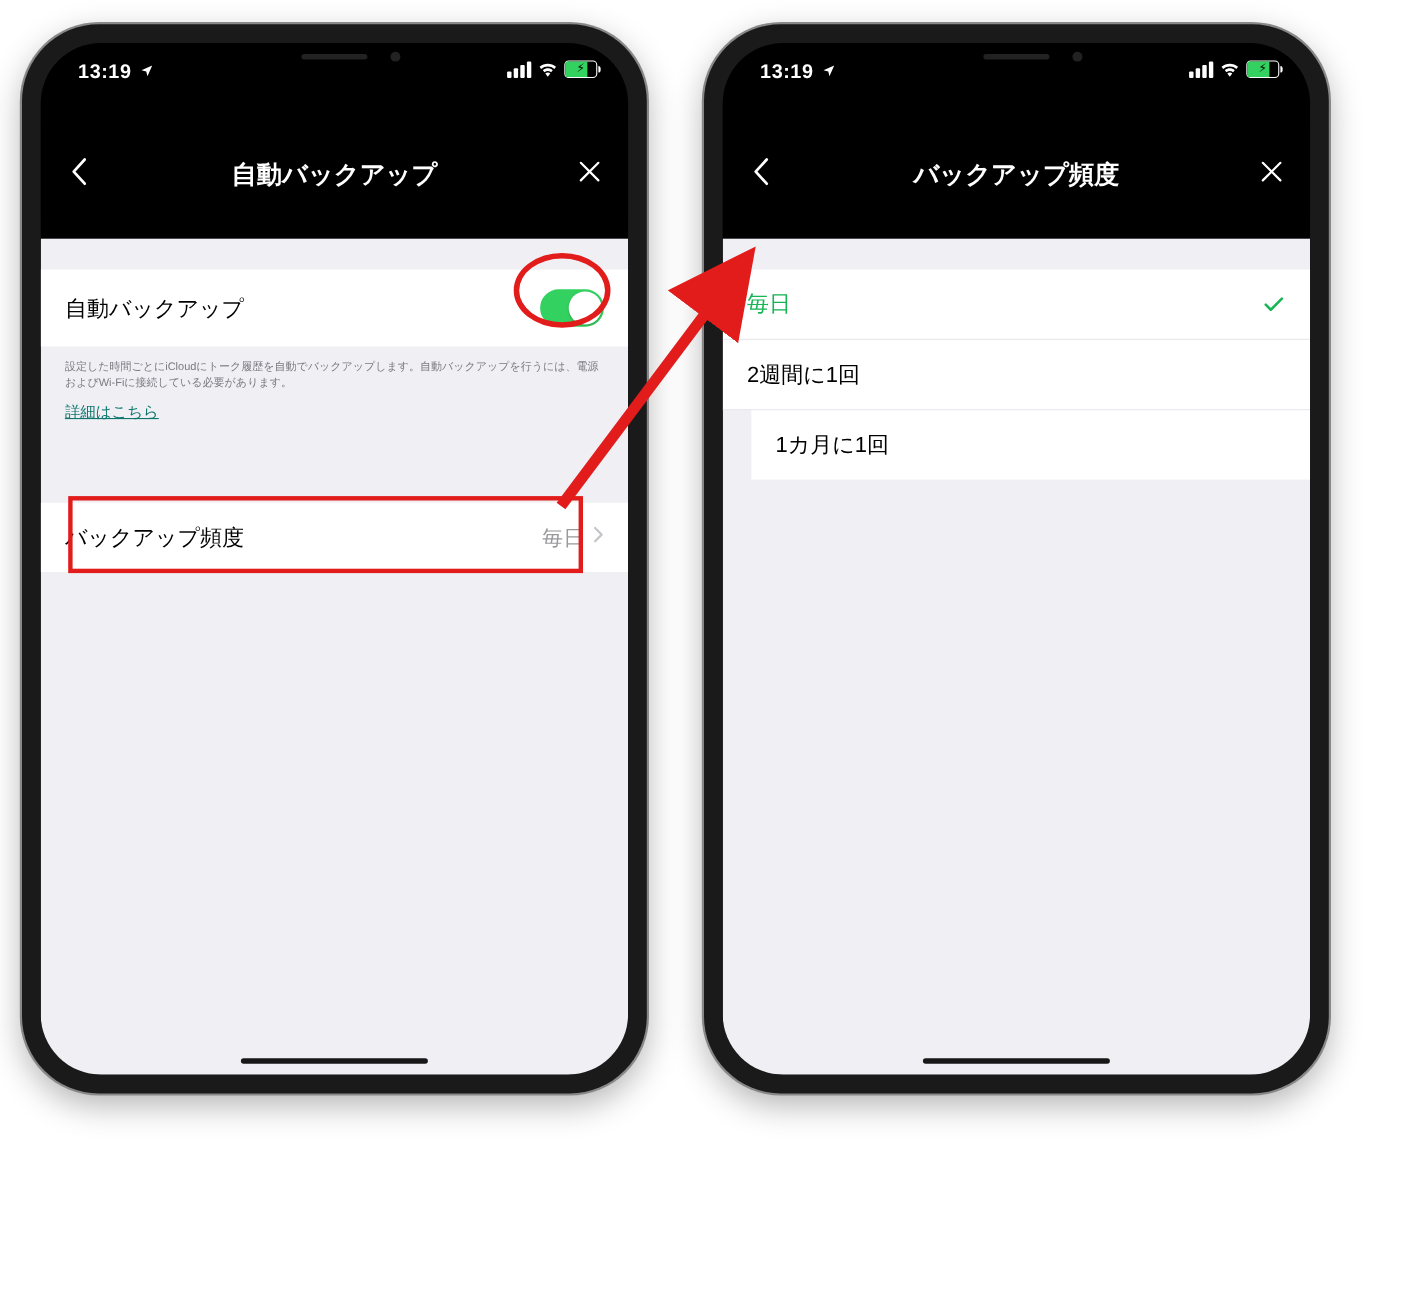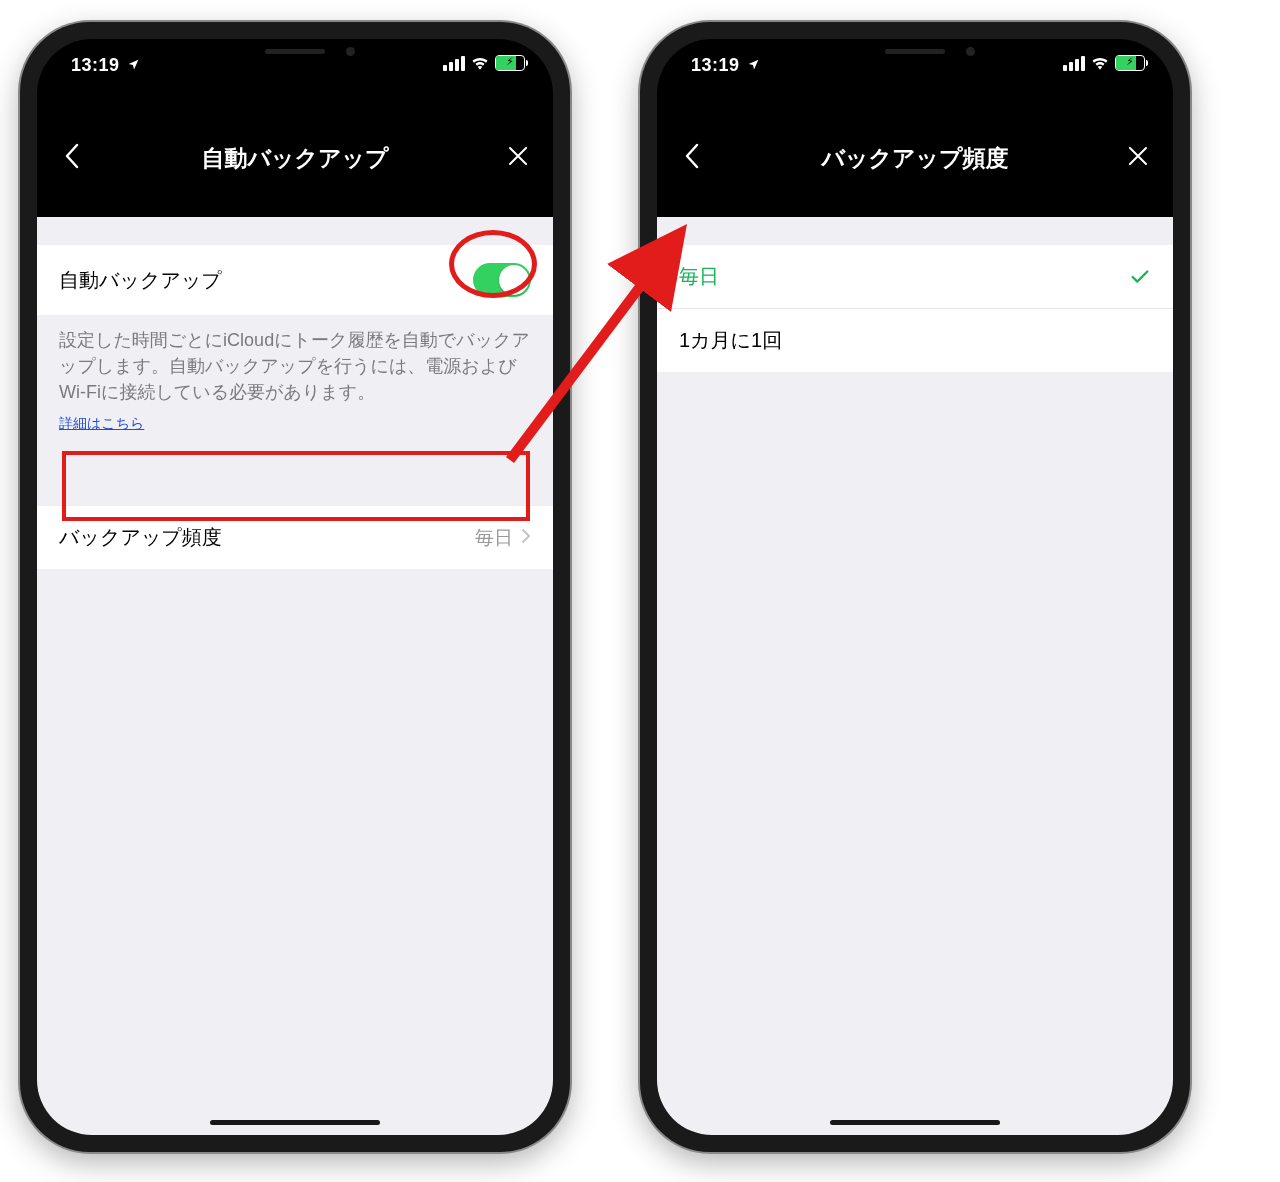--- a/index.html
+++ b/index.html
@@ -6,26 +6,27 @@
     margin: 0;
     background: #fff;
     width: 1280px;
     height: 1182px;
     font-family: -apple-system, "Hiragino Sans", "Hiragino Kaku Gothic ProN", sans-serif;
     position: relative;
   }
   .phone {
     position: absolute;
     width: 550px;
-    height: 1130px;
+    height: 972px;
     top: 22px;
     border-radius: 70px;
     background: #1a1a1a;
     box-shadow: 0 0 0 2px #888, 0 10px 30px rgba(0,0,0,.3);
     overflow: hidden;
+    padding-left: 18px;
   }
   .phone.left  { left: 20px; }
   .phone.right { left: 640px; }
 
   .screen {
     position: absolute;
     left: 17px; right: 17px; top: 17px; bottom: 17px;
     border-radius: 55px;
     background: #000;
     overflow: hidden;
@@ -154,28 +155,28 @@
     padding:18px 22px;
     display:flex; align-items:center; justify-content:space-between;
     font-size:20px;
   }
   .cell .label { color:#000; }
   .cell .value { color:#9a9a9d; font-size:19px;}
   .cell .chev  { color:#c5c5c9; margin-left:8px; }
 
   .desc {
     padding:12px 22px 8px;
-    font-size:18px;
+    font-size:10px;
     color:#7a7a7f;
     line-height:1.45;
   }
   .link {
     padding:2px 22px 18px;
     font-size:14px;
-    color:#1d4ed8;
+    color:#0f766e;
     text-decoration:underline;
   }
 
   .toggle {
     width:58px; height:34px;
     background:#33d15f;
     border-radius:17px;
     position:relative;
     flex:none;
   }
@@ -187,21 +188,21 @@
   }
 
   
   .option-row{
     background:#fff;
     padding:18px 22px;
     font-size:20px;
     border-bottom:1px solid #e5e5ea;
     display:flex; align-items:center; justify-content:space-between;
   }
-  .option-row:last-child{border-bottom:none;}
+  .option-row:last-child{border-bottom:none;margin-left:26px;}
   .option-row.selected{ color:#18b556; }
   .option-row.selected .check{
     width:22px;height:22px;
   }
 
   
   .home-ind{
     position:absolute; bottom:10px; left:50%; transform:translateX(-50%);
     width:170px; height:5px; background:#000; border-radius:3px; opacity:.9;
     z-index:50;
@@ -373,20 +374,23 @@
       <div style="height:28px"></div>
       <div class="option-row selected">
         <span>毎日</span>
         <span class="check">
           <svg width="22" height="22" viewBox="0 0 24 24" fill="none" stroke="#18b556" stroke-width="2.5" stroke-linecap="round" stroke-linejoin="round">
               <path d="M4 12 L9 17 L20 6"></path>
             </svg>
         </span>
       </div>
       <div class="option-row">
+        <span>2週間に1回</span>
+      </div>
+      <div class="option-row">
         <span>1カ月に1回</span>
       </div>
     </div>
 
     <div class="home-ind"></div>
   </div>
 </div>
 
 <svg class="arrow-svg" viewBox="0 0 220 280">
   <defs>

